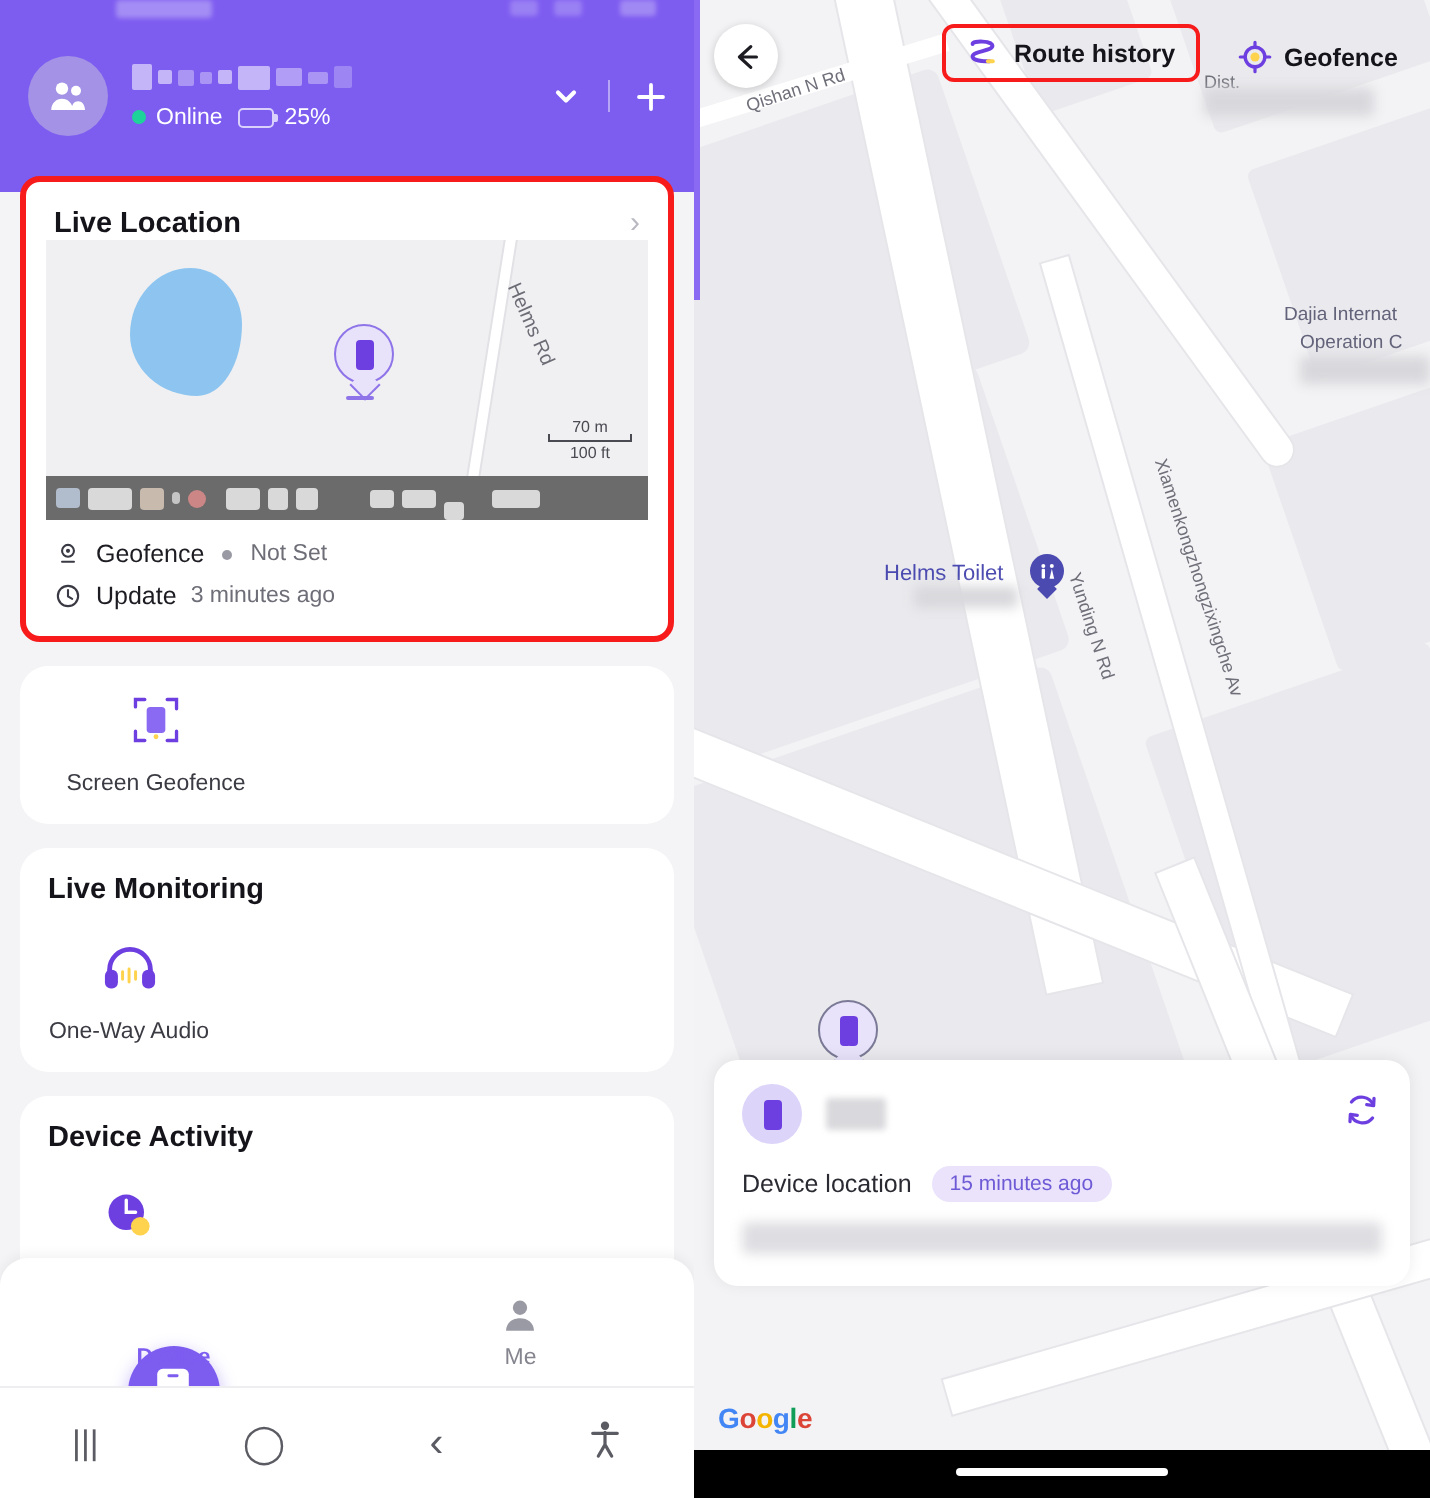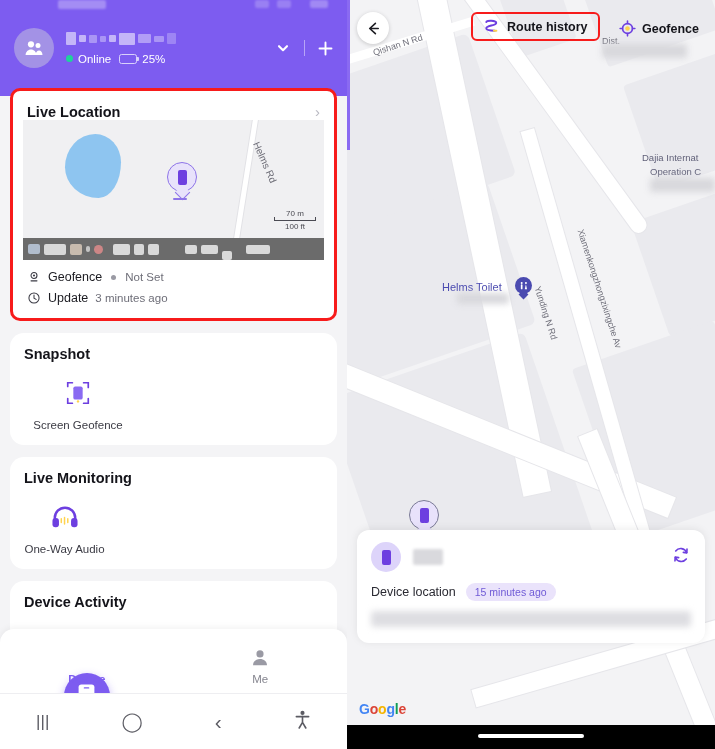--- a/index.html
+++ b/index.html
@@ -371,21 +371,20 @@
               <circle cx="8" cy="8" r="5.8" fill="none" stroke="#3a3a44" stroke-width="1.2"></circle>
               <path d="M8 4.6 V8.2 L10.4 9.6" fill="none" stroke="#3a3a44" stroke-width="1.2" stroke-linecap="round"></path>
             </svg>
             <span class="meta-label">Update</span>
             <span class="meta-val">3 minutes ago</span>
           </div>
         </div>
       </div>
 
       <div class="card">
-        <div class="section-title">Snapshot</div>
         <div class="tiles">
           <div class="tile" style="width:136px;">
             <div class="tile-icon">
               <svg width="28" height="28" viewBox="0 0 30 30">
                 <path d="M4 8 V4 H9 M21 4 H26 V9 M26 21 V26 H21 M9 26 H4 V21" fill="none" stroke="#6d3fe0" stroke-width="1.8" stroke-linecap="round"></path>
                 <rect x="10" y="8" width="10" height="14" rx="2" fill="#8a6af2"></rect>
                 <circle cx="15" cy="24" r="1.3" fill="#ffd34e"></circle>
               </svg>
             </div>
             <div class="tile-label">Screen Geofence</div>

